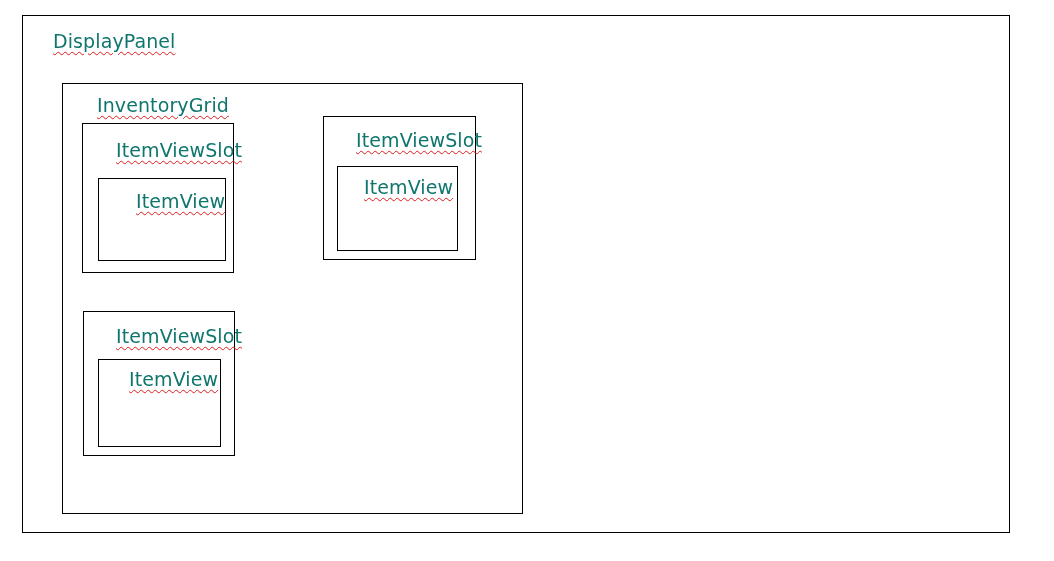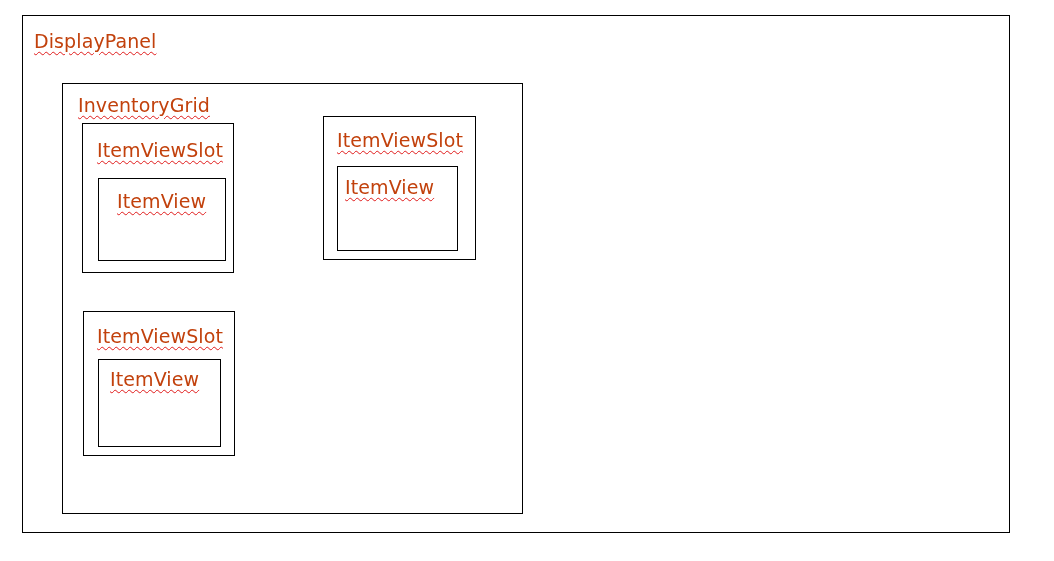--- a/index.html
+++ b/index.html
@@ -19,28 +19,29 @@
   .box {
     position: absolute;
     box-sizing: border-box;
     border: 1px solid #000000;
     background: #ffffff;
   }
 
   
   .label {
     position: absolute;
-    color: #c2410c;
+    color: #0f766e;
     font-size: 19px;
     line-height: 22px;
     white-space: nowrap;
     letter-spacing: 0.1px;
     text-decoration: underline wavy #e01b1b;
     text-decoration-thickness: 1px;
     text-underline-offset: 3px;
+    margin-left: 19px;
     -webkit-text-decoration: underline wavy #e01b1b;
   }
 
   
   #display-panel      { left: 22px;  top: 15px;  width: 988px; height: 518px; }
   #display-panel-label{ left: 34px;  top: 30px; }
 
   #inventory-grid     { left: 62px;  top: 83px;  width: 461px; height: 431px; }
   #inventory-grid-label{ left: 78px; top: 94px; text-align: center; }
 

